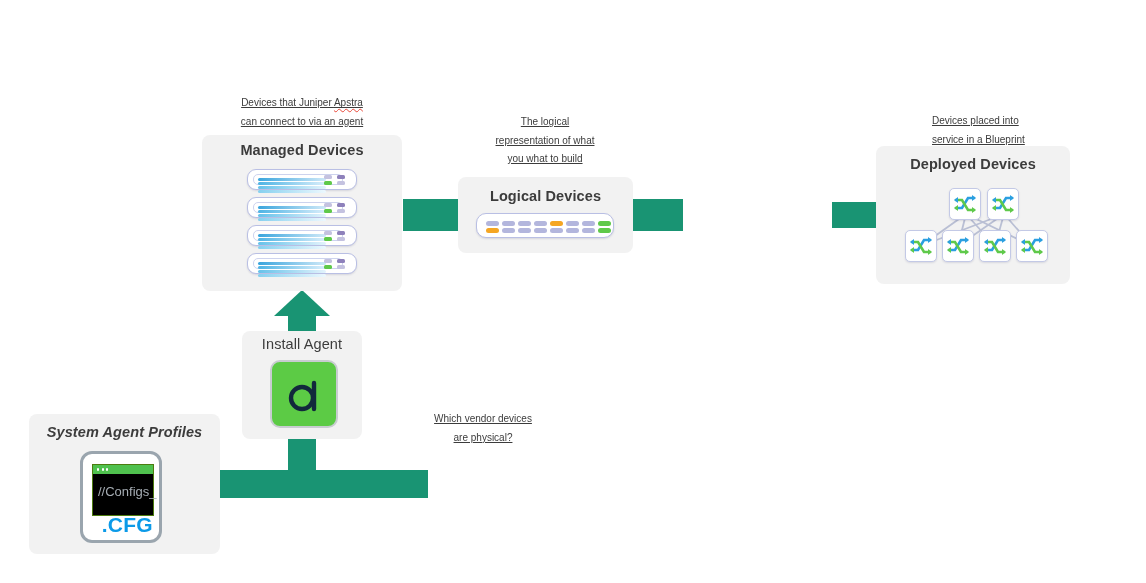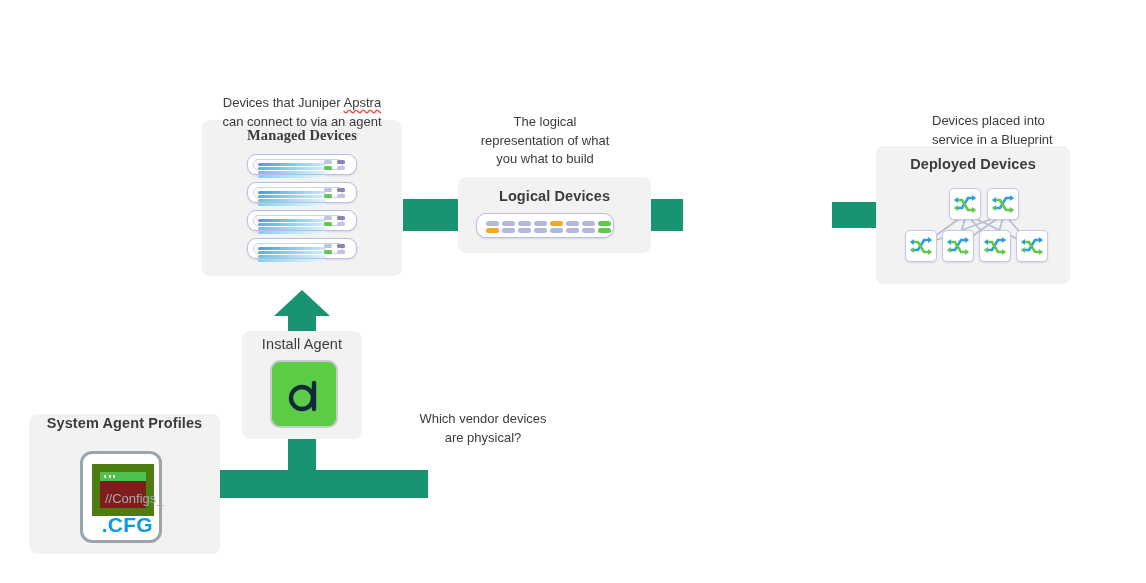--- a/index.html
+++ b/index.html
@@ -58,24 +58,25 @@
     font-size: 14.5px;
     font-weight: bold;
     color: #3c3c3c;
     letter-spacing: .1px;
   }
 
   
   .caption {
     position: absolute;
     text-align: center;
-    font-size: 13px;
+    font-size: 10px;
     line-height: 18.5px;
     color: #3c3c3c;
     z-index: 3;
+    text-decoration: underline;
   }
   .squiggle {
     text-decoration: underline wavy #e8493a;
     text-decoration-skip-ink: none;
     text-underline-offset: 2px;
   }
 
   
   .device {
     position: absolute;
@@ -132,22 +133,22 @@
   .doc-ext {
     position: absolute;
     font-size: 21px;
     font-weight: bold;
     color: #0b9ae8;
     letter-spacing: .3px;
   }
   .win {
     position: absolute;
     box-sizing: border-box;
-    border: 8px solid #4d7c0f;
-    background: #7f1d1d;
+    border: 1px solid #4d7c0f;
+    background: #000000;
   }
   .win-bar {
     position: absolute;
     left: 0; right: 0; top: 0;
     height: 9px;
     background: #4fc14e;
   }
   .win-dot {
     position: absolute;
     top: 3.4px;
@@ -208,21 +209,21 @@
   <div class="connector" style="left:288px; top:437px; width:28px; height:40px;"></div>
 
   <div class="connector" style="left:288px; top:311px; width:28px; height:30px;"></div>
   <div class="arrowhead-up" style="left:274px; top:290px;"></div>
 
   <div class="caption" style="left:196px; top:94px; width:212px;">
     <span><span>Devices that Juniper </span><span class="squiggle">Apstra</span></span><br>
     <span>can connect to via an agent</span>
   </div>
 
-  <div class="panel" style="left:202px; top:120px; width:200px; height:156px;font-family:Liberation Serif, serif;">
+  <div class="panel" style="left:202px; top:135px; width:200px; height:156px;">
     <div class="panel-title" style="top:7px;">Managed Devices</div>
 
     <div class="device" style="left:45px; top:34px; width:110px; height:21px;">
       <div class="inner" style="width:90px;">
         <div class="dev-line" style="top:3px;  width:68px; background:linear-gradient(90deg,#3aa5dd,#cfe9f8);"></div>
         <div class="dev-line" style="top:7px;  width:68px; background:linear-gradient(90deg,#4fb4e4,#d9eefb);"></div>
         <div class="dev-line" style="top:11px; width:68px; background:linear-gradient(90deg,#66c2ea,#e3f3fc);"></div>
         <div class="dev-line" style="top:15px; width:68px; background:linear-gradient(90deg,#86d0ef,#ecf8fe);"></div>
       </div>
       <div class="dev-led" style="left:76px; top:5px;  width:8px; background:#c4c2e0;"></div>
@@ -270,21 +271,21 @@
       <div class="dev-led" style="left:89px; top:11px; width:8px; background:#c4c2e0;"></div>
     </div>
   </div>
 
   <div class="caption" style="left:458px; top:113px; width:174px;">
     <span>The logical</span><br>
     <span>representation of what</span><br>
     <span>you what to build</span>
   </div>
 
-  <div class="panel" style="left:458px; top:177px; width:193px; height:76px;">
+  <div class="panel" style="left:458px; top:177px; width:175px; height:76px;">
     <div class="panel-title" style="top:11px;">Logical Devices</div>
 
     <div class="logical" style="left:18px; top:36px; width:138px; height:25px;">
 
       <div class="lport" style="left:9px;   top:7px;  background:#b3b6dd;"></div>
       <div class="lport" style="left:25px;  top:7px;  background:#b3b6dd;"></div>
       <div class="lport" style="left:41px;  top:7px;  background:#b3b6dd;"></div>
       <div class="lport" style="left:57px;  top:7px;  background:#b3b6dd;"></div>
       <div class="lport" style="left:73px;  top:7px;  background:#f5a623;"></div>
       <div class="lport" style="left:89px;  top:7px;  background:#b3b6dd;"></div>
@@ -409,21 +410,21 @@
       <div class="agent-a">
         <svg width="46" height="46" viewBox="0 0 46 46">
           <path d="M33 12 L33 38" stroke="#12293c" stroke-width="4.4" fill="none" stroke-linecap="round"></path>
           <circle cx="21" cy="27" r="11" stroke="#12293c" stroke-width="4.4" fill="none"></circle>
         </svg>
       </div>
     </div>
   </div>
 
   <div class="panel" style="left:29px; top:414px; width:191px; height:140px;">
-    <div class="panel-title" style="top:1px;">System Agent Profiles</div>
+    <div class="panel-title" style="top:10px;font-style:italic;">System Agent Profiles</div>
 
     <div class="doc-tile" style="left:51px; top:37px; width:82px; height:92px;">
       <div class="win" style="left:9px; top:10px; width:62px; height:52px;">
         <div class="win-bar">
           <div class="win-dot" style="left:4px;"></div>
           <div class="win-dot" style="left:8.5px;"></div>
           <div class="win-dot" style="left:13px;"></div>
         </div>
         <div class="win-text" style="left:5px; top:19px;">//Configs_</div>
       </div>

